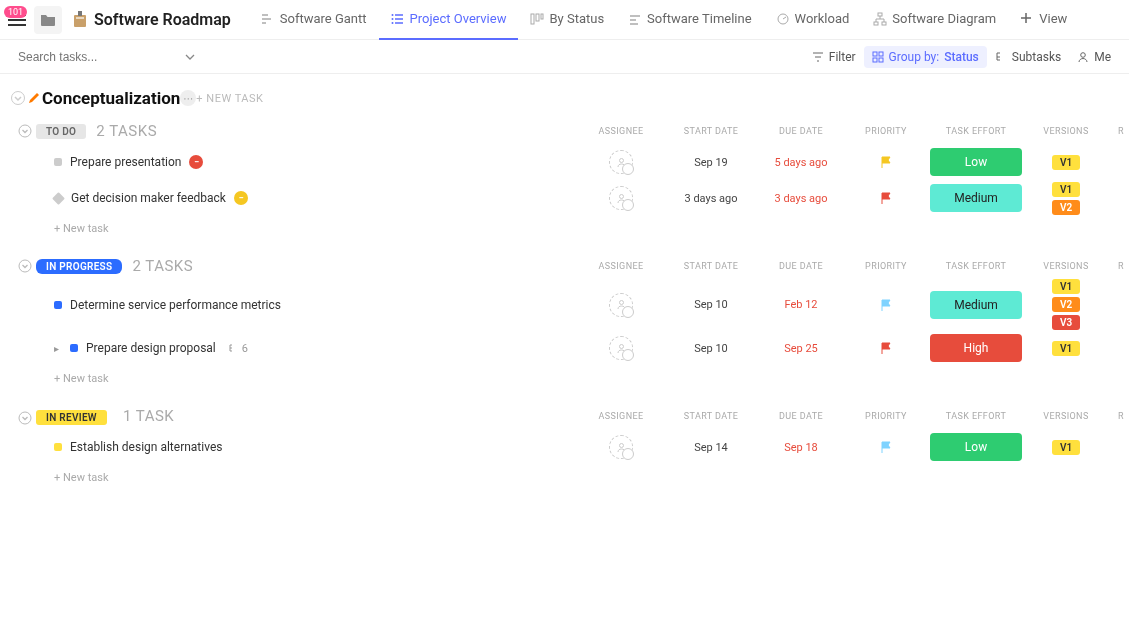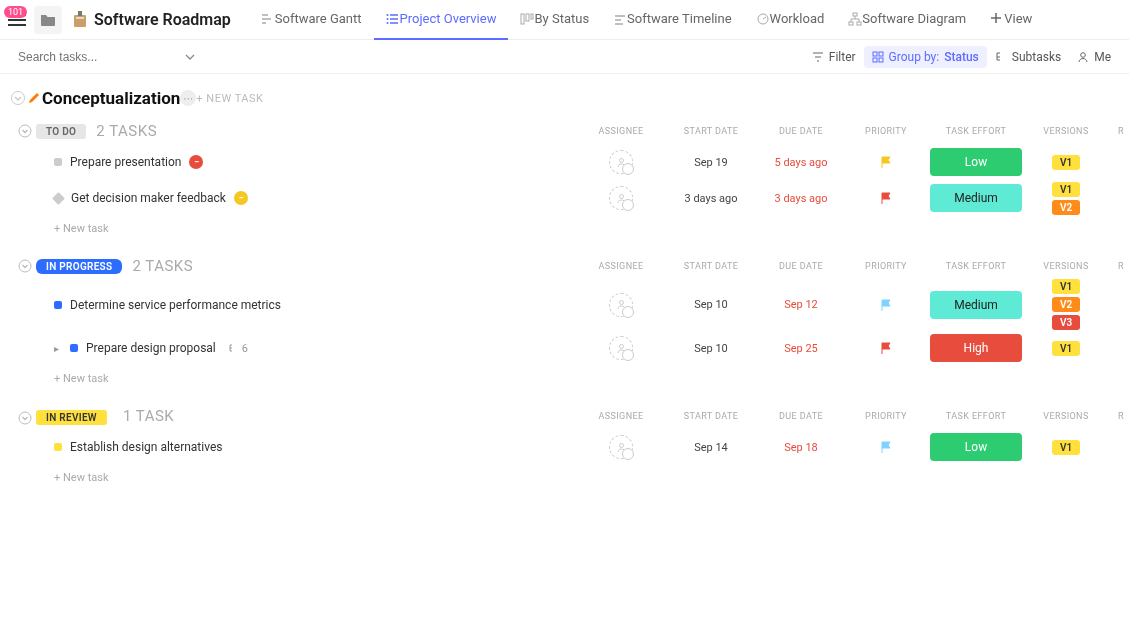--- a/index.html
+++ b/index.html
@@ -25,21 +25,21 @@
     background:#ff4d8d; color:#fff; font-size:9px; padding:1px 4px; border-radius:6px;
   }
   .folder-btn {
     width:28px; height:28px; border-radius:4px; background:#f4f4f4;
     display:flex; align-items:center; justify-content:center; margin-right:10px; cursor:pointer;
   }
   .title-wrap { display:flex; align-items:center; gap:6px; margin-right:18px; }
   .title { font-size:16px; font-weight:600; color:#222; }
   .tabs { display:flex; align-items:center; flex:1; }
   .tab {
-    display:flex; align-items:center; 
+    display:flex; align-items:center; gap:5px;
     padding:0 12px; height:40px; color:#666; cursor:pointer;
     border-bottom:2px solid transparent; font-size:13px;
   }
   .tab.active { color:#5b6cff; border-bottom:2px solid #5b6cff; }
   .tab-icon { width:14px; height:14px; display:inline-flex; }
   .toolbar {
     height:34px; border-bottom:1px solid #eee;
     display:flex; align-items:center; padding:0 10px;
   }
   .search-wrap { display:flex; align-items:center; gap:6px; width:170px; color:#888; cursor:text; }
@@ -385,21 +385,21 @@
     </div>
     <div>
             <div class="assignee">
               <svg width="11" height="11" viewBox="0 0 11 11">
                 <circle cx="5.5" cy="3.5" r="2" fill="none" stroke="#ccc"></circle>
                 <path fill="none" stroke="#ccc" d="M2 10c0-2 1.5-3 3.5-3s3.5 1 3.5 3"></path>
               </svg>
             </div>
           </div>
     <div class="date start">Sep 10</div>
-    <div class="date due overdue">Sep 12</div>
+    <div class="date due overdue">Feb 12</div>
     <div>
             <svg class="flag" width="14" height="14" viewBox="0 0 14 14">
               <path class="flagpath" d="M3 2v11M3 2h8l-2 3 2 3H3" fill="#7fd3ff" stroke="#7fd3ff"></path>
             </svg>
           </div>
     <div>
             <div class="effort-pill effort-medium">Medium</div>
           </div>
     <div class="versions">
             <span class="ver-pill ver-v1">V1</span>

